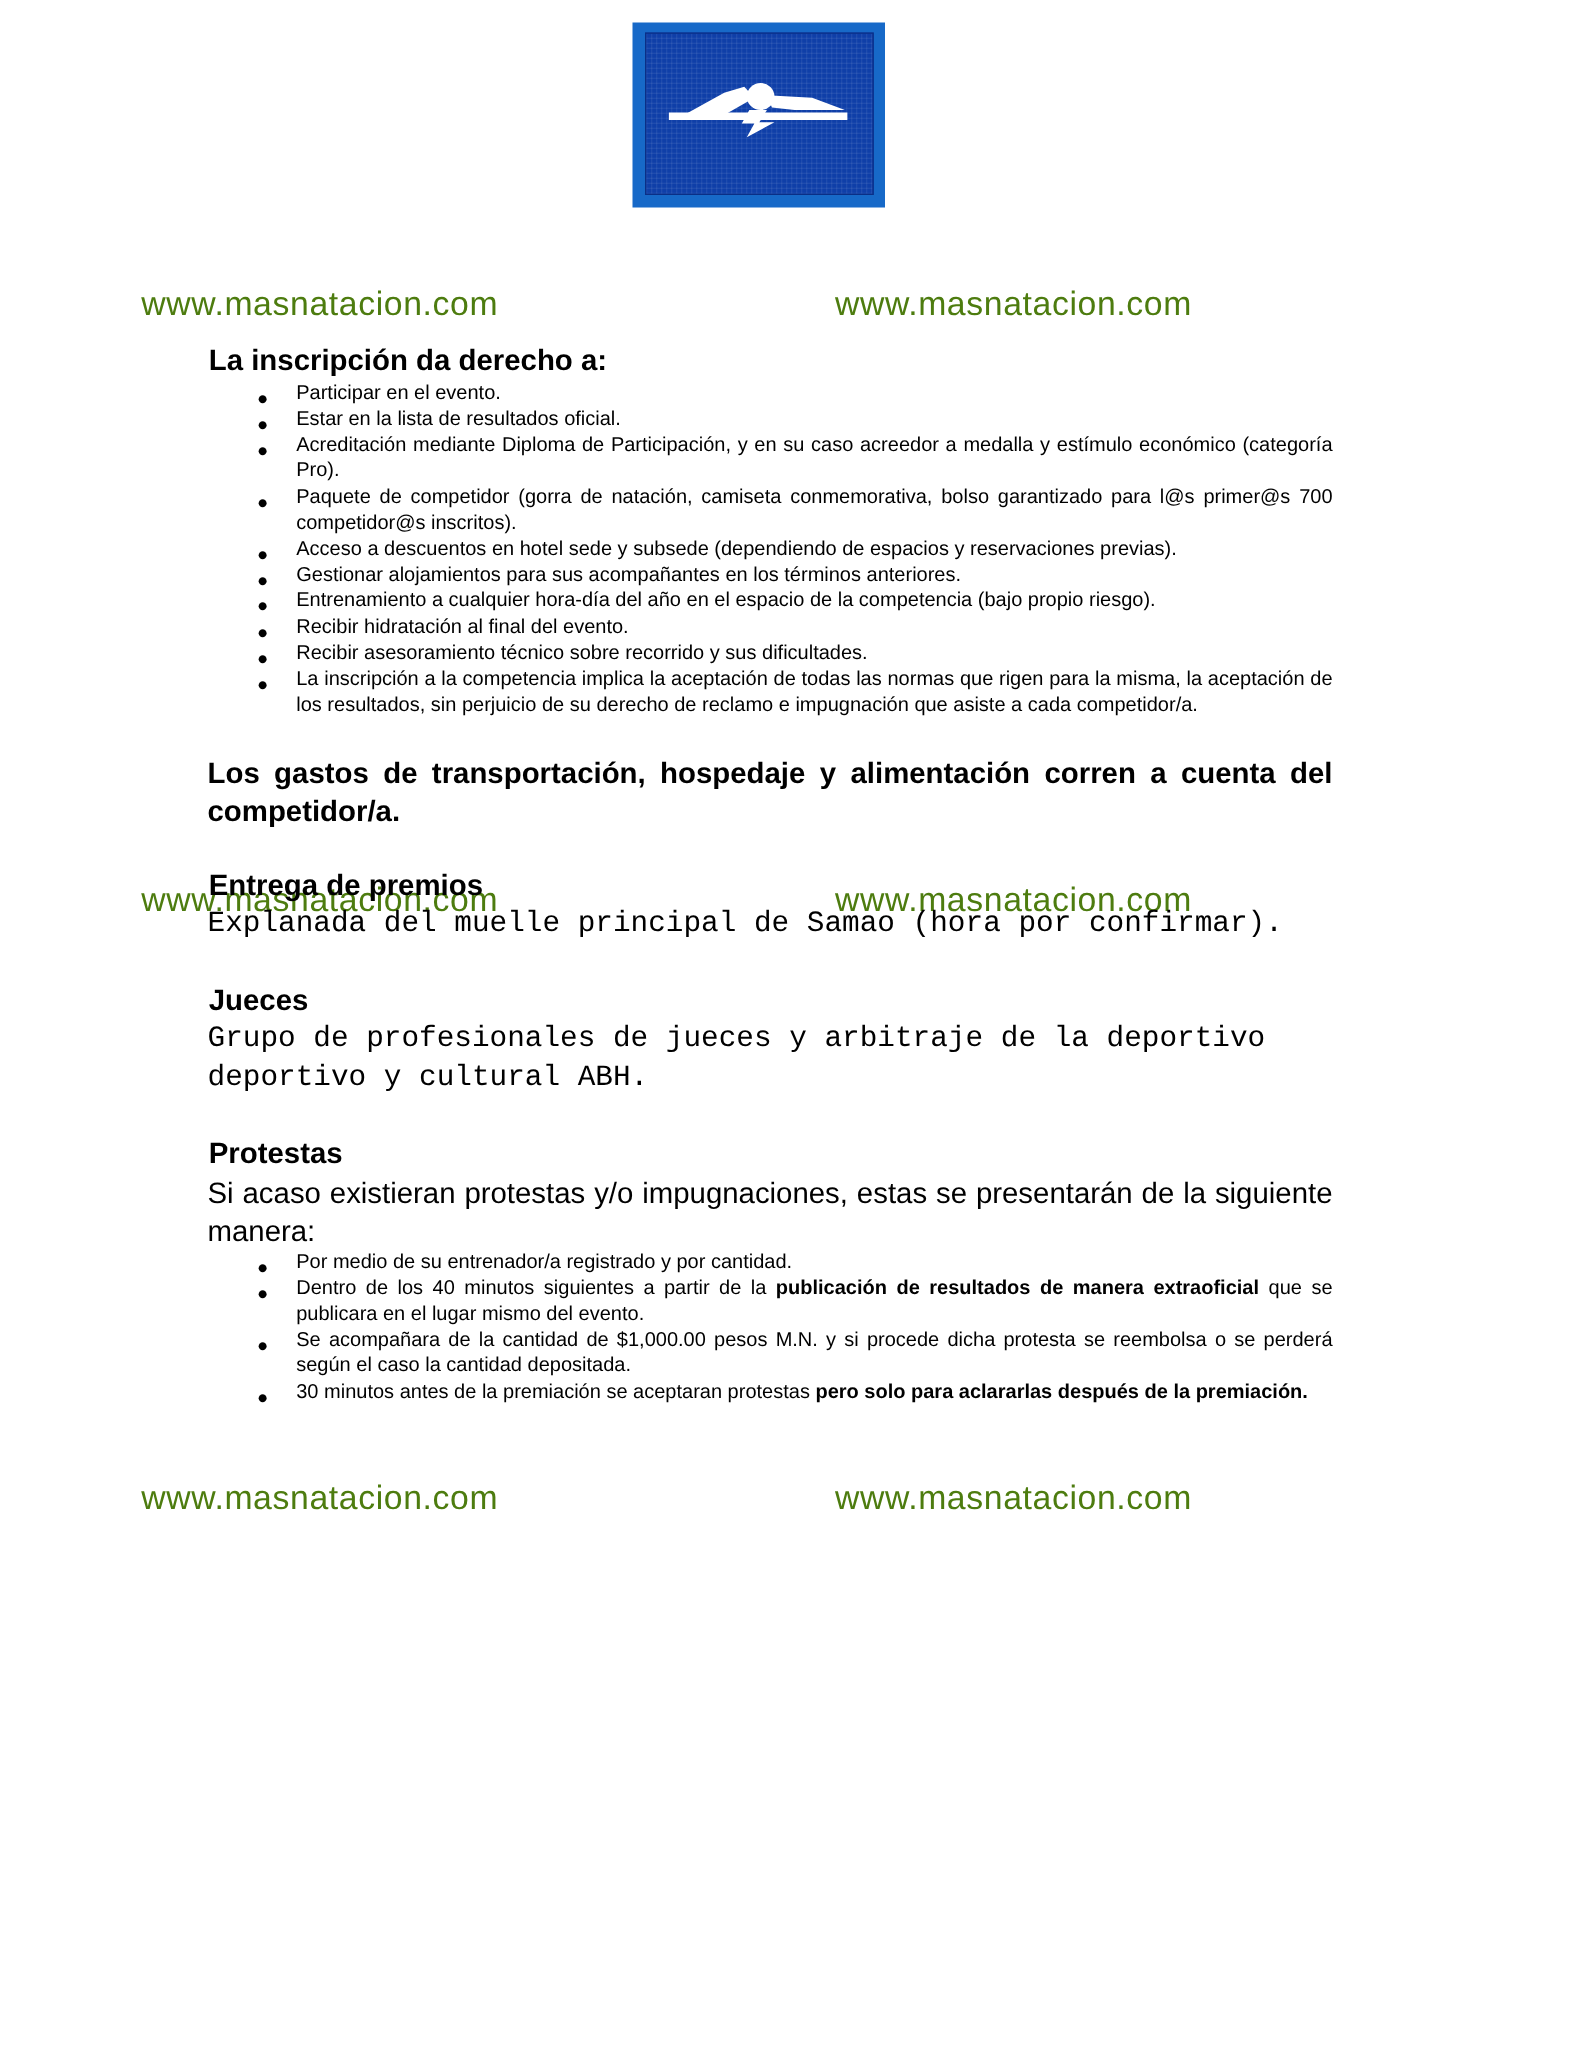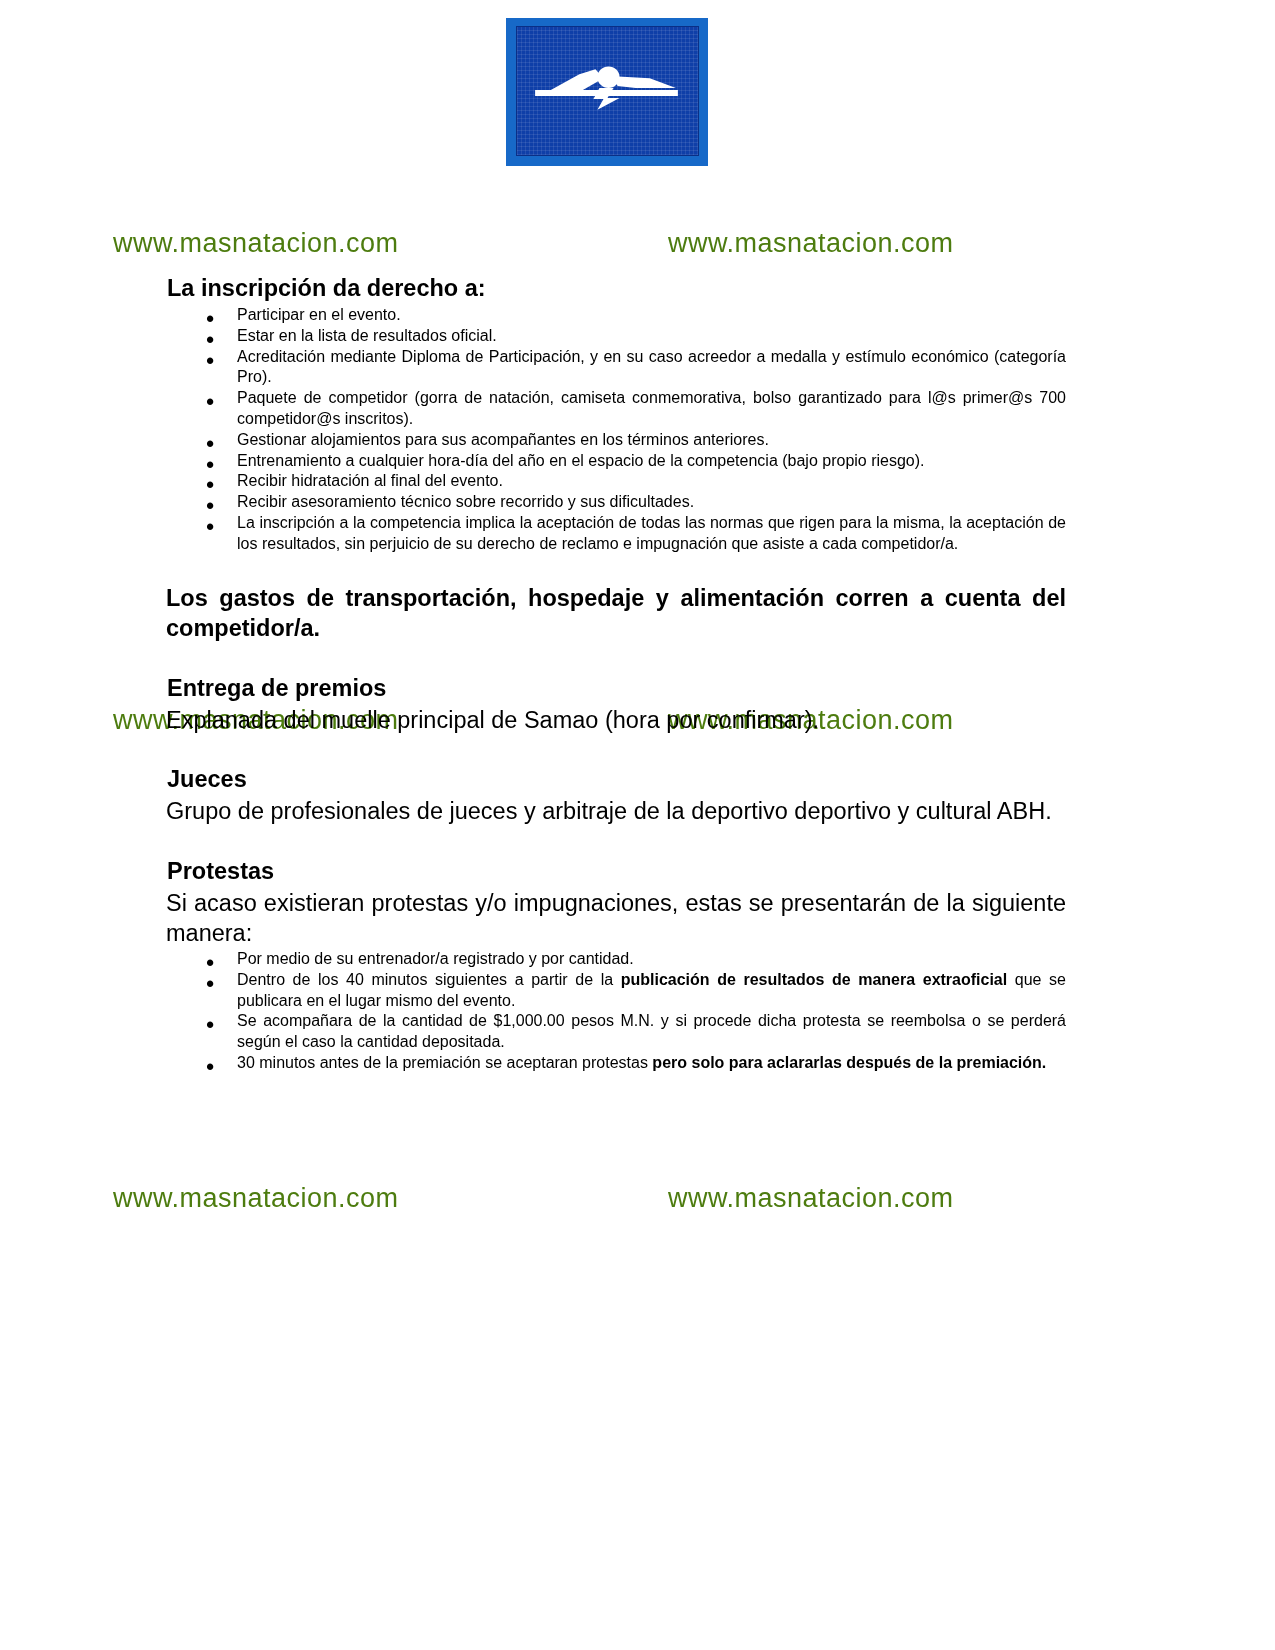--- a/index.html
+++ b/index.html
@@ -76,21 +76,21 @@
     font-size: 23.5px;
     line-height: 1.32;
     margin: 1px;
   }
   .para {
     font-size: 23.5px;
     line-height: 1.30;
     margin: 0;
     text-align: justify;
   }
-  .para.left { text-align: left; }
+  .para.left { text-align: left; font-family: Liberation Mono, monospace; }
   .bold { font-weight: bold; }
 
   ul.blist {
     list-style: none;
     margin: 0;
     padding: 0;
   }
   ul.blist > li {
     position: relative;
     padding-left: 71px;
@@ -136,20 +136,21 @@
 
 <div class="doc">
 
   <h2 class="h-bold">La inscripción da derecho a:</h2>
 
   <ul class="blist">
     <li>Participar en el evento.</li>
     <li>Estar en la lista de resultados oficial.</li>
     <li class="nowrapfix">Acreditación mediante Diploma de Participación, y en su caso acreedor a medalla y estímulo económico (categoría Pro).</li>
     <li>Paquete de competidor (gorra de natación, camiseta conmemorativa, bolso garantizado para l@s primer@s 700 competidor@s inscritos).</li>
+    <li>Acceso a descuentos en hotel sede y subsede (dependiendo de espacios y reservaciones previas).</li>
     <li>Gestionar alojamientos para sus acompañantes en los términos anteriores.</li>
     <li>Entrenamiento a cualquier hora-día del año en el espacio de la competencia (bajo propio riesgo).</li>
     <li>Recibir hidratación al final del evento.</li>
     <li>Recibir asesoramiento técnico sobre recorrido y sus dificultades.</li>
     <li>La inscripción a la competencia implica la aceptación de todas las normas que rigen para la misma, la aceptación de los resultados, sin perjuicio de su derecho de reclamo e impugnación que asiste a cada competidor/a.</li>
   </ul>
 
   <div class="gap-md"></div>
 
   <p class="para h-bold">Los gastos de transportación, hospedaje y alimentación corren a cuenta del competidor/a.</p>

